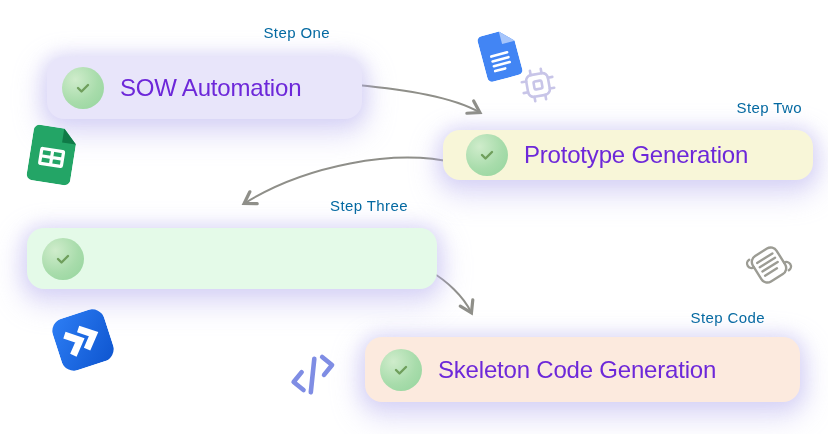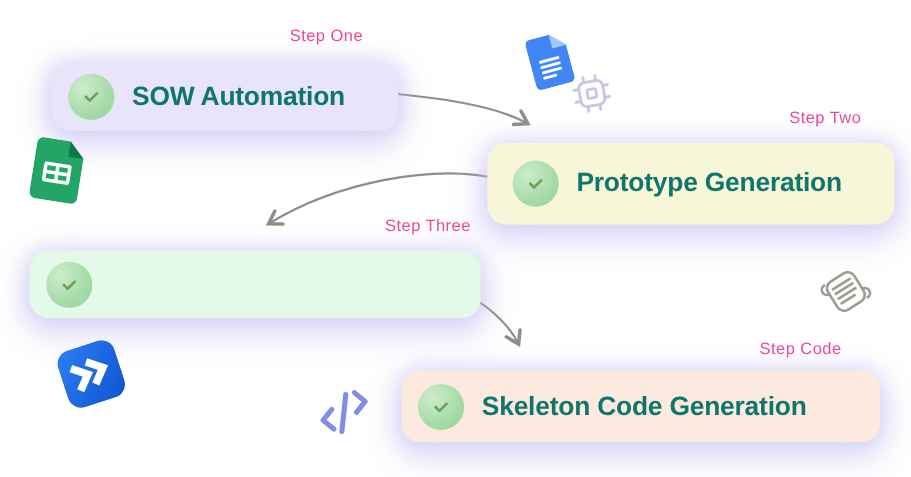--- a/index.html
+++ b/index.html
@@ -3,41 +3,41 @@
 <meta charset="utf-8">
 <style>
   html,body{margin:0;padding:0;background:#ffffff;}
   .stage{
     position:relative;width:828px;height:434px;overflow:hidden;
     background:#ffffff;
     font-family:"Liberation Sans", sans-serif;
   }
   .step-label{
     position:absolute;width:160px;text-align:right;
-    font-size:15px;font-weight:400;letter-spacing:.4px;color:#ec4899;
+    font-size:15px;font-weight:400;letter-spacing:.4px;color:#0369a1;
   }
   .pill{
     position:absolute;display:flex;align-items:center;gap:16px;
     padding-left:15px;border-radius:17px;
     box-shadow:0 10px 28px 6px rgba(187,180,240,.45),0 0 16px 4px rgba(187,180,240,.30);
   }
-  .pill-title{font-size:24px;font-weight:700;color:#0f766e;letter-spacing:-.2px;white-space:nowrap;}
+  .pill-title{font-size:24px;font-weight:400;color:#6d28d9;letter-spacing:-.2px;white-space:nowrap;}
   .check{
     width:42px;height:42px;border-radius:50%;flex:0 0 auto;
     background:radial-gradient(circle at 32% 30%, #cfeccb 0%, #a8dcab 55%, #93d49c 100%);
     display:flex;align-items:center;justify-content:center;
   }
   .check svg{width:24px;height:24px;}
   .pill-1{left:47px;top:57px;width:300px;height:62px;background:#e8e5fa;}
-  .pill-2{left:443px;top:130px;width:347px;height:74px;background:#f8f6d8;padding-left:23px;}
+  .pill-2{left:443px;top:130px;width:347px;height:50px;background:#f8f6d8;padding-left:23px;}
   .pill-3{left:27px;top:228px;width:395px;height:61px;background:#e4fae8;}
   .pill-4{left:365px;top:337px;width:420px;height:65px;background:#fceade;}
   .label-1{left:170px;top:24px;}
-  .label-2{left:623px;top:99px;}
-  .label-3{left:268px;top:197px;}
+  .label-2{left:642px;top:99px;}
+  .label-3{left:248px;top:197px;}
   .label-4{left:605px;top:309px;}
   .arrows{position:absolute;left:0;top:0;pointer-events:none;}
   .float-icon{position:absolute;}
   .icon-docs{left:482px;top:32px;transform:rotate(-15deg);}
   .icon-cpu{left:518px;top:65px;transform:rotate(-10deg);}
   .icon-sheets{left:30px;top:127px;transform:rotate(9deg);}
   .icon-jira{left:56px;top:313px;transform:rotate(-18deg);}
   .icon-code{left:286px;top:350px;transform:rotate(-6deg);}
   .icon-script{left:745px;top:241px;transform:rotate(-32deg);}
 </style>

